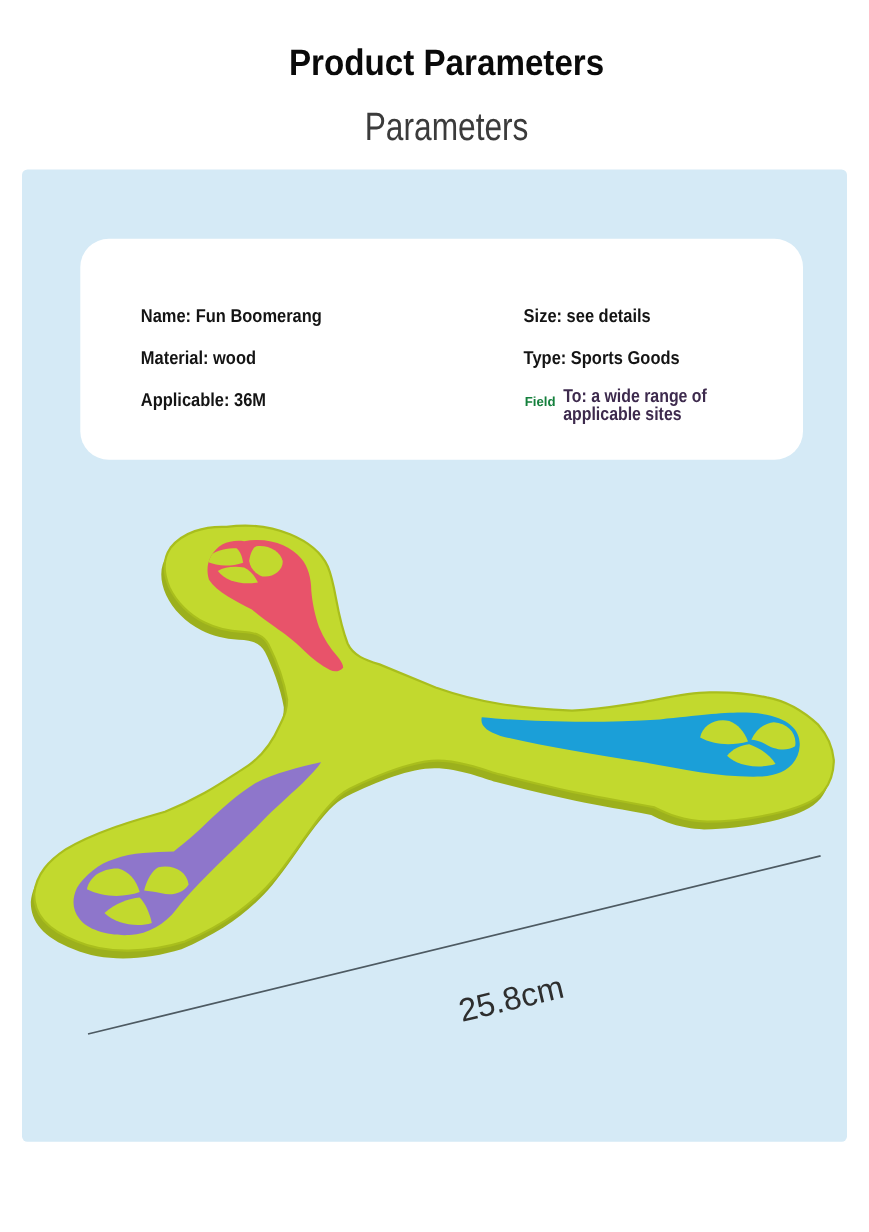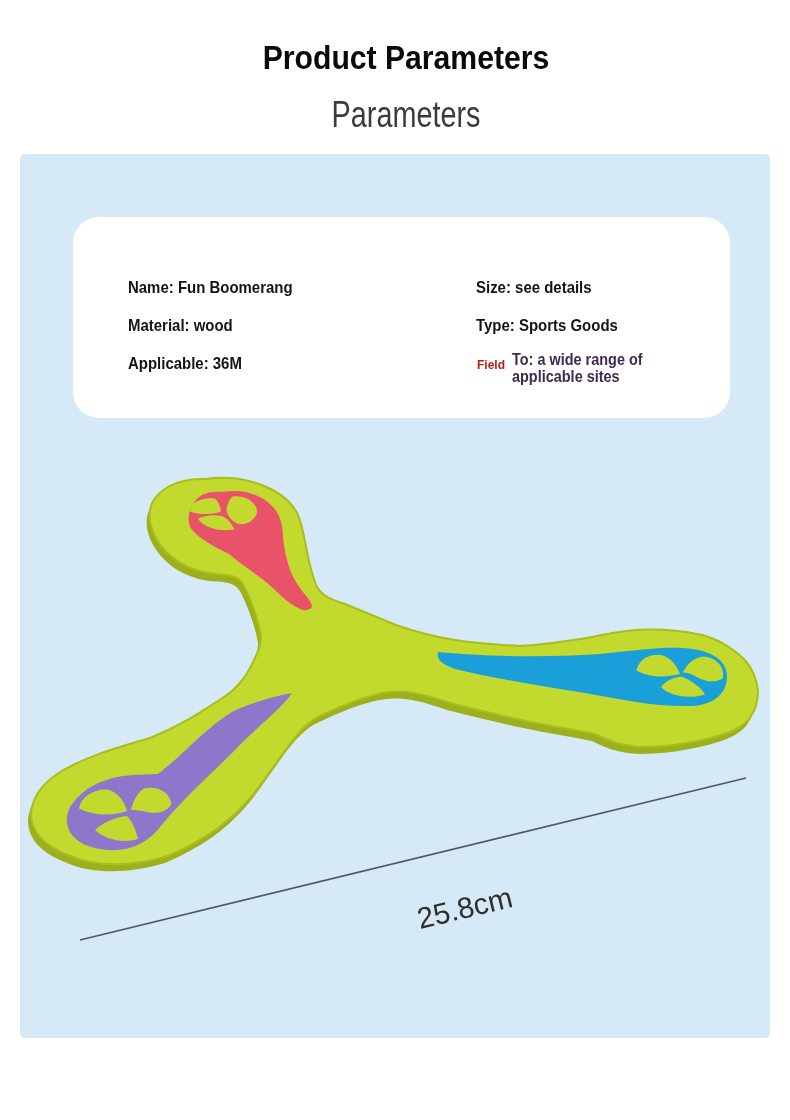--- a/index.html
+++ b/index.html
@@ -21,21 +21,21 @@
 <div class="abs ct" style="left:128px;top:278px;">Name: Fun Boomerang</div>
 
 <div class="abs ct" style="left:128px;top:316px;">Material: wood</div>
 
 <div class="abs ct" style="left:128px;top:354px;">Applicable: 36M</div>
 
 <div class="abs ct" style="left:476px;top:278px;">Size: see details</div>
 
 <div class="abs ct" style="left:476px;top:316px;">Type: Sports Goods</div>
 
-<div class="abs" style="left:477px;top:358px;font-size:12px;font-weight:bold;color:#b91c1c;">Field</div>
+<div class="abs" style="left:477px;top:358px;font-size:12px;font-weight:bold;color:#15803d;">Field</div>
 
 <div class="abs" style="left:512px;top:351px;width:160px;font-size:17px;font-weight:bold;color:#3d2a4d;line-height:17px;transform:scaleX(0.85);transform-origin:0 0;">To: a wide range of applicable sites</div>
 
 <svg class="abs" style="left:0;top:0;" width="790" height="1120" viewBox="0 0 790 1120">
   <defs>
     <path id="redTd" d="M 222,492
     C 245,488 264,496 274,508 C 280,515 283,526 283,537
     C 284,548 286,558 290,570 C 294,580 300,589 307,597
     C 310,601 312,604 312,607 C 308,611 304,611 300,609
     C 292,605 284,599 277,592 C 266,581 258,576 250,570

